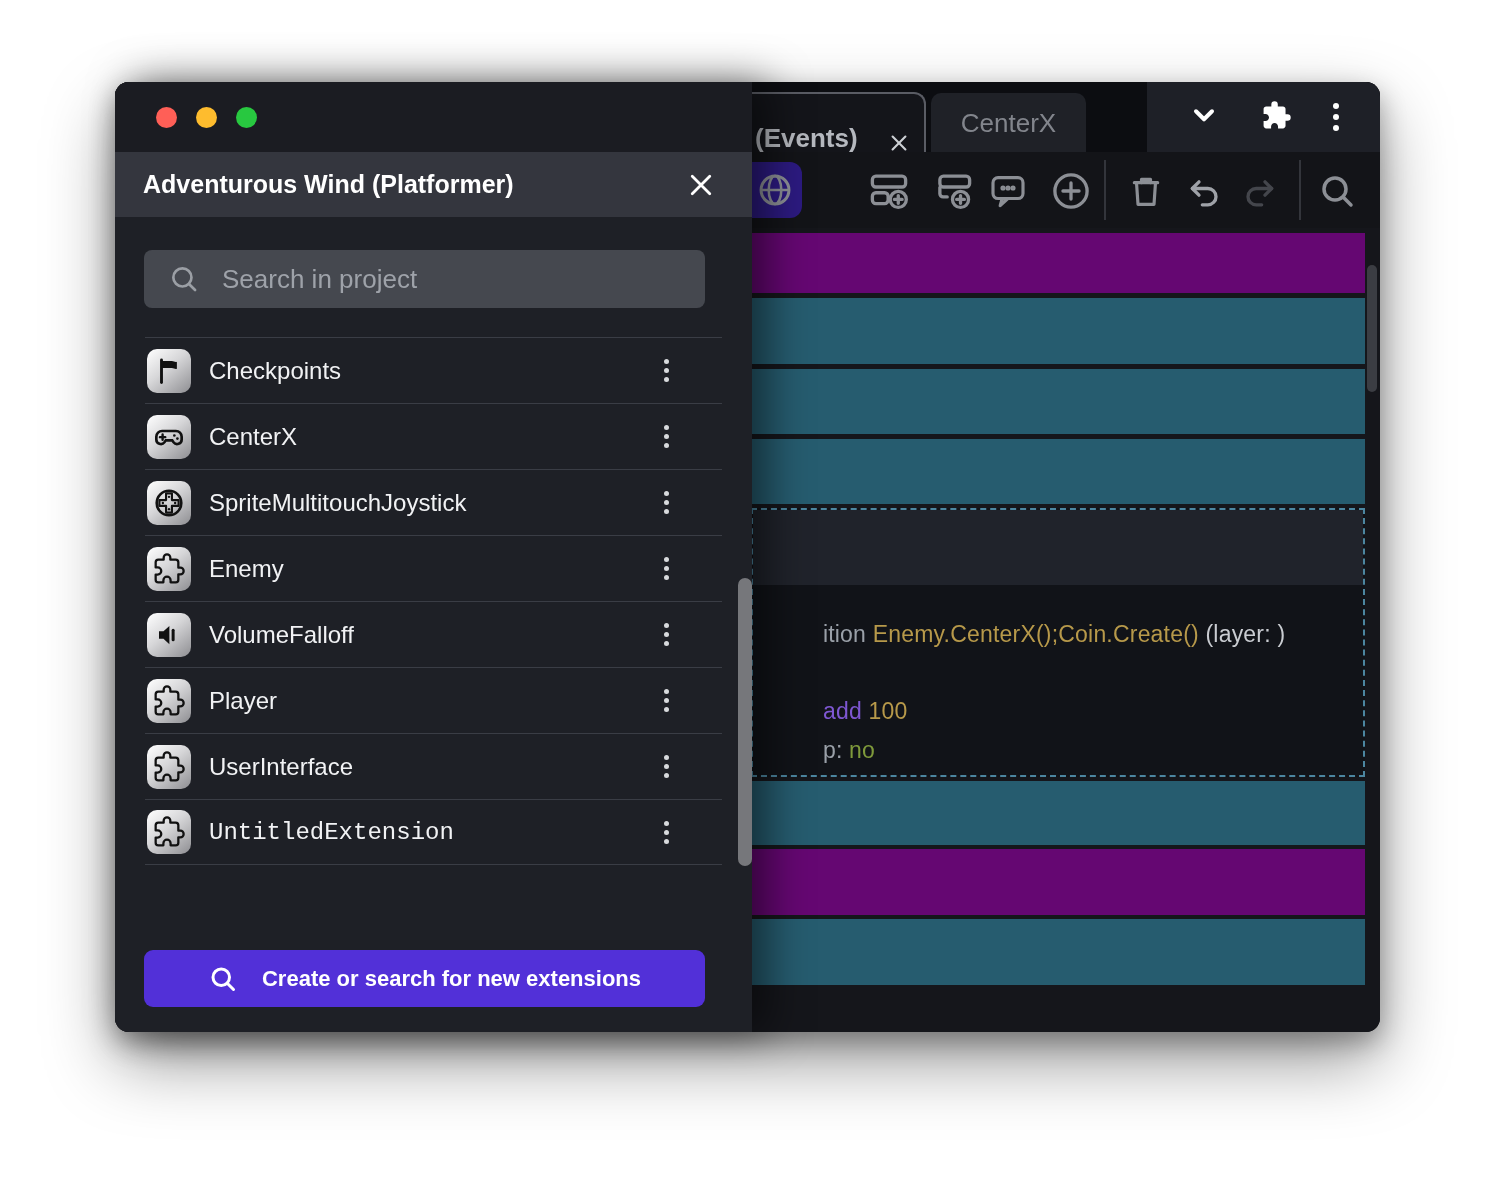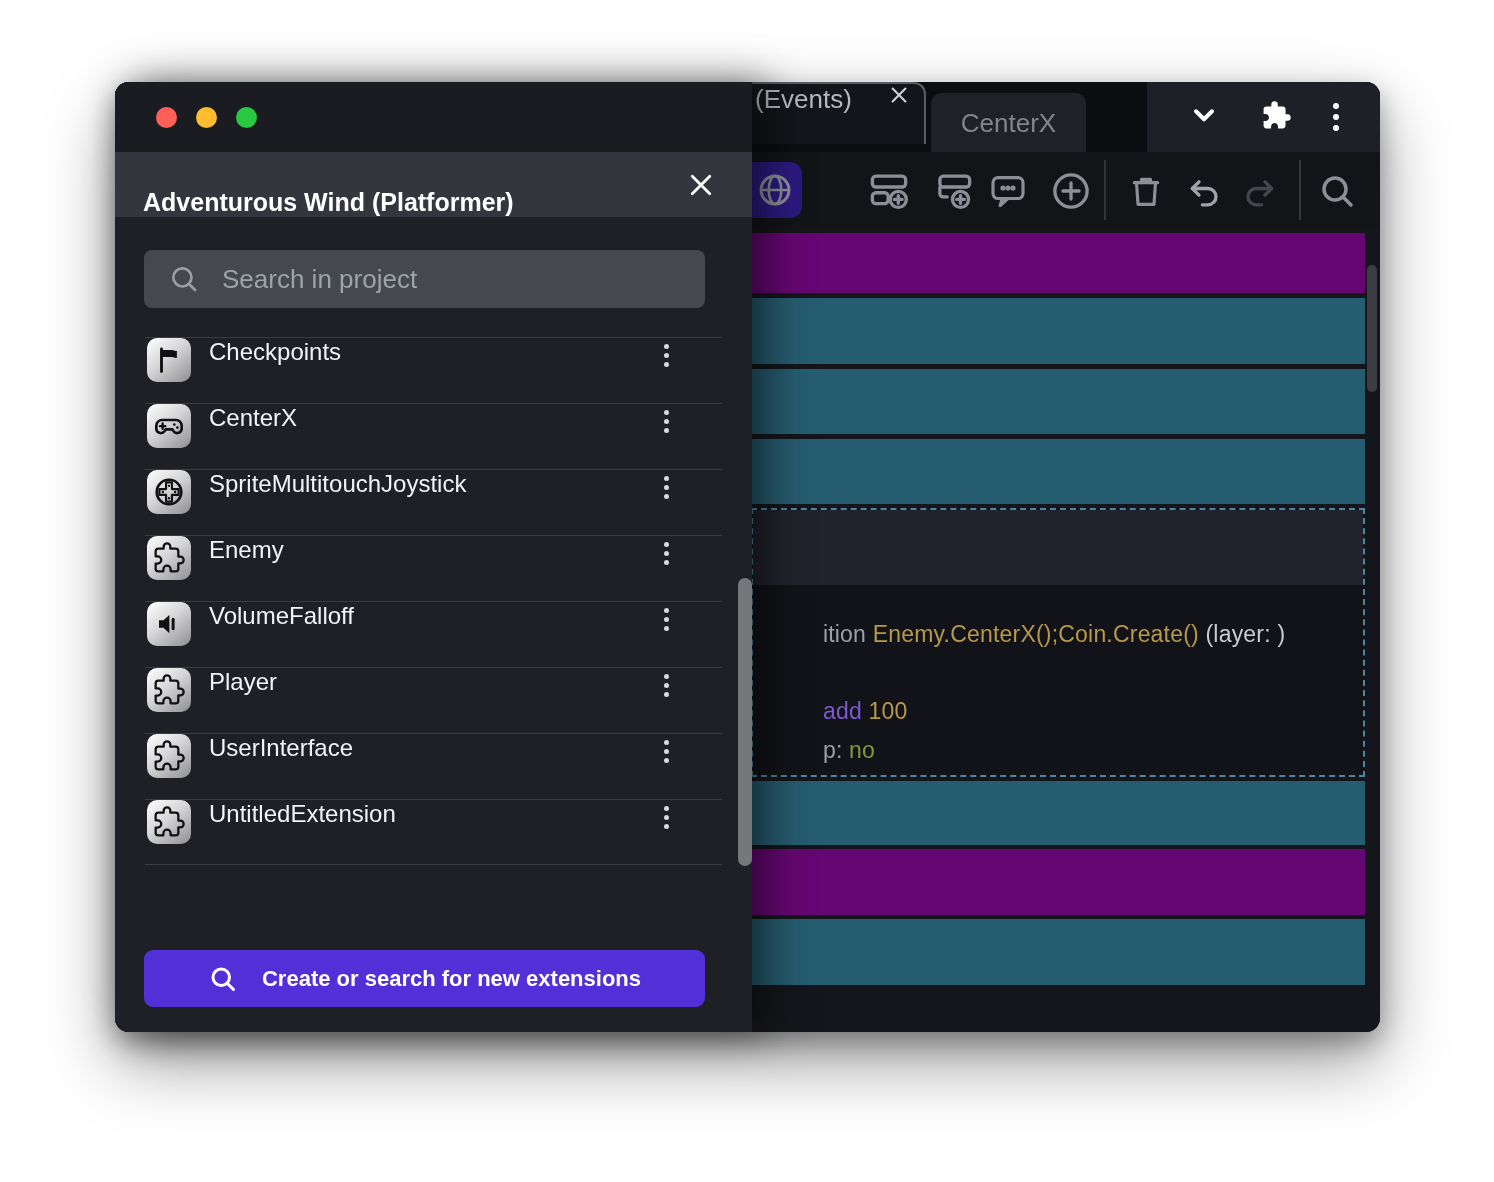--- a/index.html
+++ b/index.html
@@ -5,24 +5,24 @@
   * { margin:0; padding:0; box-sizing:border-box; }
   html,body { background:#ffffff; font-family:"Liberation Sans", sans-serif; }
   .stage { position:relative; width:1494px; height:1182px; background:#ffffff; overflow:hidden; }
 
   
   .win { position:absolute; left:115px; top:82px; width:1265px; height:950px;
          background:var(--win_bg); border-radius:14px; overflow:hidden;
          box-shadow:0 30px 70px rgba(0,0,0,.40), 0 10px 26px rgba(0,0,0,.30); }
 
   .tabbar { position:absolute; left:0; top:0; width:100%; height:70px; background:var(--tabbar_bg); }
-  .tab-active { position:absolute; left:618px; top:0; width:193px; height:62px;
+  .tab-active { position:absolute; left:618px; top:10px; width:193px; height:62px;
                 background:var(--tab_active_bg); border:2px solid var(--tab_active_border); border-bottom:none;
-                border-radius:12px 12px 0 0; display:flex; align-items:flex-start; padding:0 14px 0 20px;
-                color:var(--tab_text); font-size:26px; }
+                border-radius:12px 12px 0 0; display:flex; align-items:flex-end; padding:0 14px 0 20px;
+                color:var(--tab_text); font-size:26px;font-weight:bold; }
   .tab-active .lbl { white-space:nowrap; }
   .tab-close { margin-left:auto; display:flex; align-items:center; }
   .tab-inactive { position:absolute; left:816px; top:11px; width:155px; height:61px;
                   background:var(--tab_inactive_bg); border-radius:10px 10px 0 0;
                   display:flex; align-items:center; justify-content:center;
                   color:var(--tab_inactive_text); font-size:26px; }
   .topright { position:absolute; left:1032px; top:0; width:233px; height:70px; background:var(--topright_bg);
               border-top-right-radius:14px; display:flex; align-items:center; justify-content:space-evenly; }
   .kebab-v { display:flex; flex-direction:column; gap:5px; }
   .kebab-v i { width:6px; height:6px; border-radius:50%; background:#ffffff; display:block; }
@@ -49,33 +49,33 @@
                   background:var(--scroll_sheet); border-radius:5px; }
 
   
   .drawer { position:absolute; left:115px; top:82px; width:637px; height:950px;
             background:var(--drawer_bg); border-radius:14px 0 0 14px;
             box-shadow:16px 0 42px rgba(0,0,0,.50); }
   .d-titlebar { position:absolute; left:0; top:0; width:100%; height:70px; background:var(--drawer_titlebar);
                 border-top-left-radius:14px; display:flex; align-items:center; padding-left:41px; gap:19px; }
   .tl { width:21px; height:21px; border-radius:50%; }
   .d-header { position:absolute; left:0; top:70px; width:100%; height:65px; background:var(--drawer_header);
-              display:flex; align-items:flex-end; padding:0 0 0 28px; }
+              display:flex; align-items:center; padding:0 0 0 28px; }
   .d-title { color:#ffffff; font-size:25px; font-weight:bold; }
   .d-close { position:absolute; right:32px; top:14px; width:38px; height:38px; display:flex; align-items:center; justify-content:center; }
 
   .searchbox { position:absolute; left:29px; top:168px; width:561px; height:58px; background:var(--search_bg);
                border-radius:8px; display:flex; align-items:center; padding-left:24px; gap:22px; }
   .searchbox input { background:transparent; border:none; outline:none; color:#cfd2d8; font-size:26px;
                      font-family:"Liberation Sans", sans-serif; width:420px; }
   .searchbox input::placeholder { color:var(--search_text); opacity:1; }
 
   .pm-list { position:absolute; left:30px; top:255px; width:577px; }
-  .pm-item { height:66px; display:flex; border-top:1px solid var(--drawer_divider); }
-  .pm-item:last-child { border-bottom:1px solid var(--drawer_divider); }
+  .pm-item { height:66px; display:flex; align-items:center; border-top:1px solid var(--drawer_divider); }
+  .pm-item:last-child { border-bottom:1px solid var(--drawer_divider);font-family:Liberation Mono, monospace; }
   .tile { width:44px; height:44px; margin-left:2px; border-radius:10px; flex:0 0 auto;
           background:linear-gradient(140deg, var(--tile_hi) 0%, #d6d6d8 45%, var(--tile_lo) 100%);
           display:flex; align-items:center; justify-content:center; }
   .pm-label { margin-left:18px; color:var(--item_text); font-size:24px; }
   .kebab { margin-left:auto; margin-right:47px; display:flex; flex-direction:column; gap:4px; padding:6px; }
   .kebab i { width:5px; height:5px; border-radius:50%; background:#d8dadd; display:block; }
 
   .cta { position:absolute; left:29px; top:868px; width:561px; height:57px; background:var(--accent);
          border:none; border-radius:9px; display:flex; align-items:center; justify-content:center; gap:24px;
          color:#ffffff; font-size:22px; font-weight:bold; font-family:"Liberation Sans", sans-serif; }

